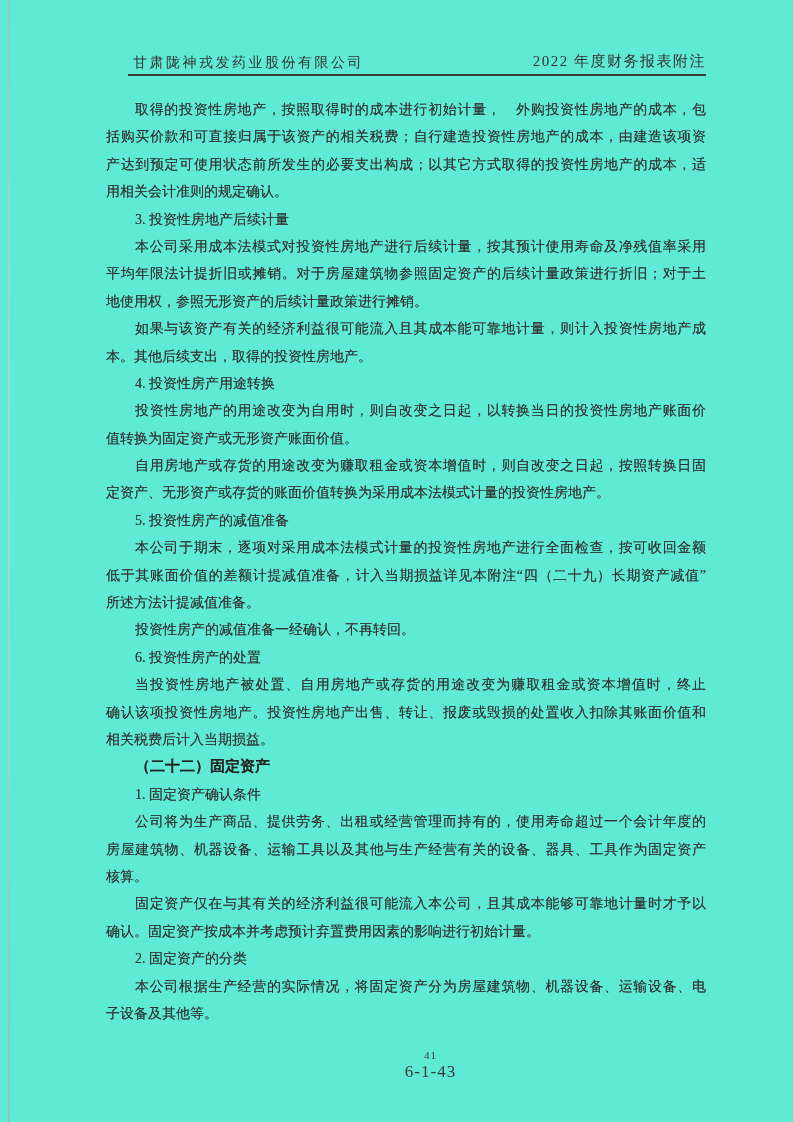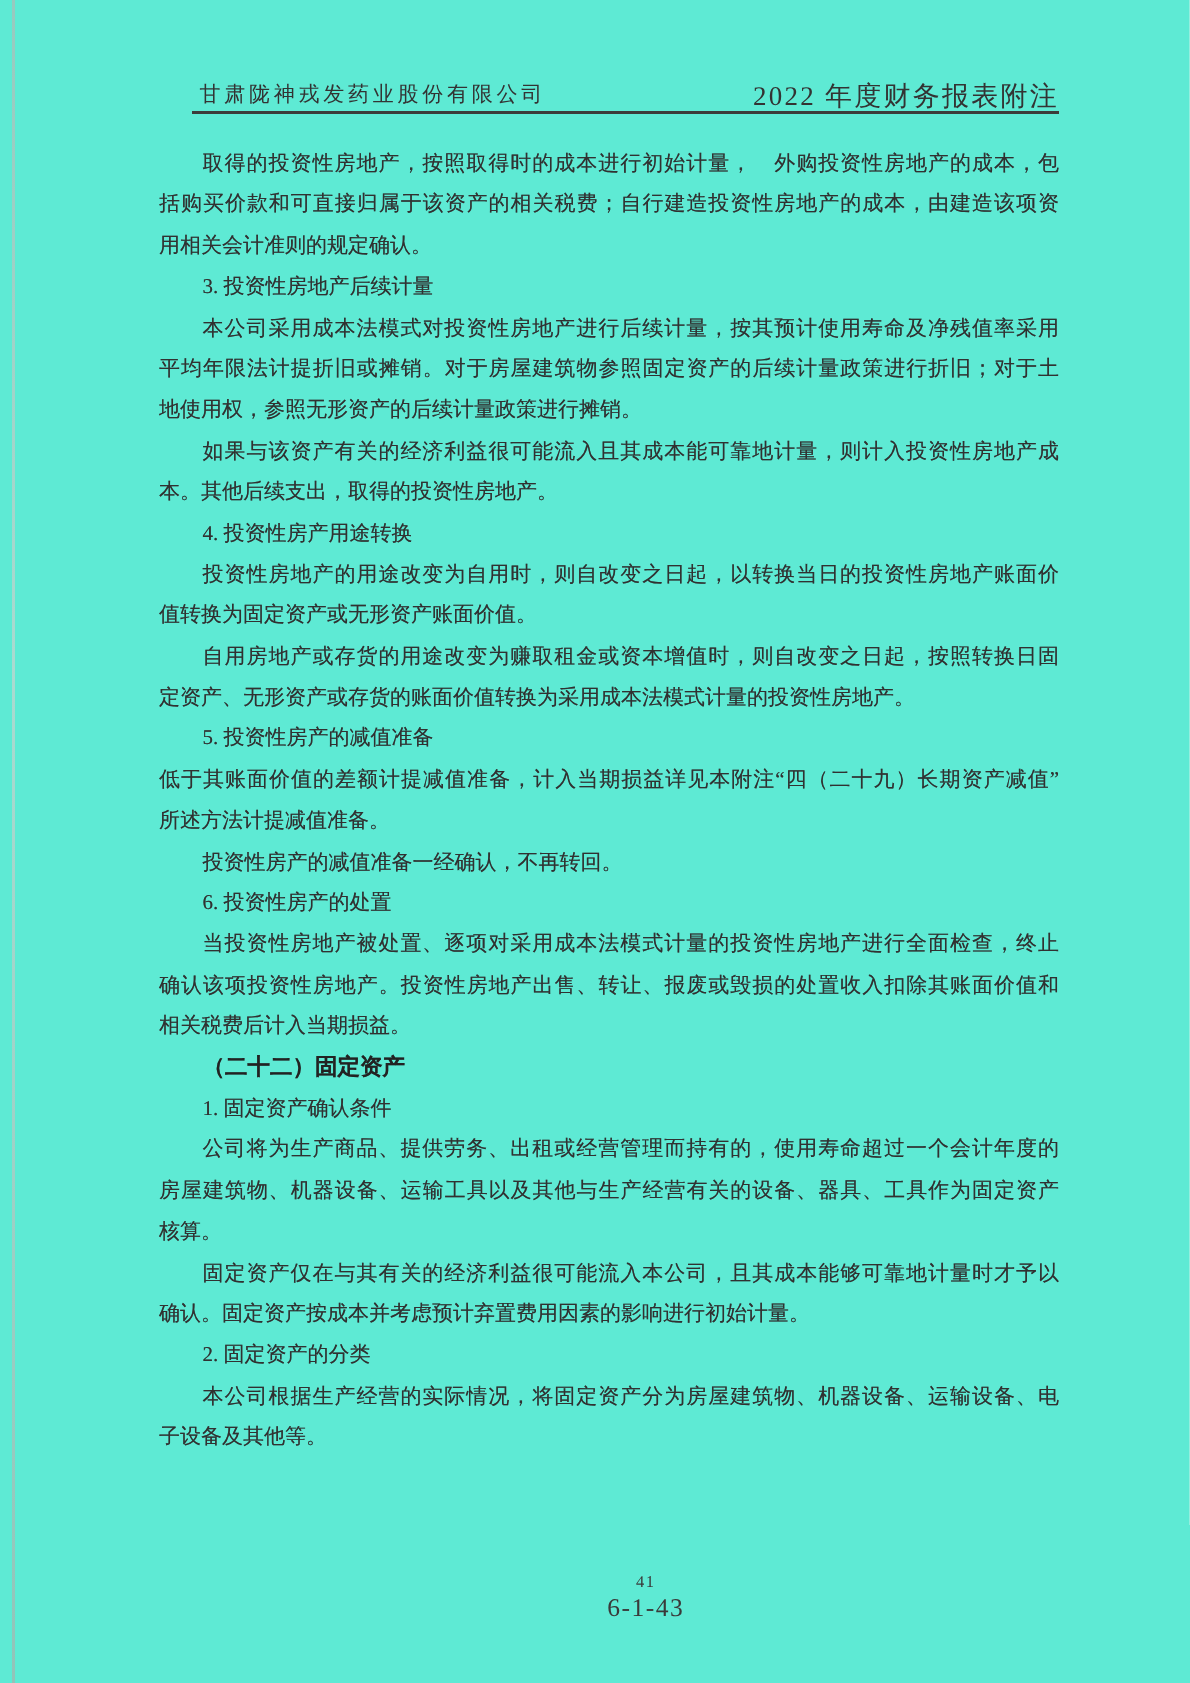--- a/index.html
+++ b/index.html
@@ -22,21 +22,21 @@
     opacity:.65;
   }
   
   .hdr-company{
     position:absolute;left:133px;top:54px;
     font-size:14px;letter-spacing:2.5px;color:#333;
     white-space:nowrap;
   }
   .hdr-title{
     position:absolute;right:87px;top:52px;
-    font-size:18px;letter-spacing:1.5px;color:#333;
+    font-size:15px;letter-spacing:1.5px;color:#333;
     white-space:nowrap;
   }
   .hdr-rule{
     position:absolute;left:128px;top:74px;width:578px;height:2px;
     background:#3c3c3a;
   }
   
   .doc-body{
     position:absolute;left:106px;top:96px;width:600px;
     font-size:14px;color:#313131;
@@ -71,38 +71,40 @@
 
   <div class="hdr-company">甘肃陇神戎发药业股份有限公司</div>
 
   <div class="hdr-title">2022 年度财务报表附注</div>
 
   <div class="hdr-rule"></div>
 
   <div class="doc-body">
       <div class="line ind just">取得的投资性房地产，按照取得时的成本进行初始计量，　外购投资性房地产的成本，包</div>
       <div class="line just">括购买价款和可直接归属于该资产的相关税费；自行建造投资性房地产的成本，由建造该项资</div>
+      <div class="line just">产达到预定可使用状态前所发生的必要支出构成；以其它方式取得的投资性房地产的成本，适</div>
       <div class="line">用相关会计准则的规定确认。</div>
       <div class="line ind">3. 投资性房地产后续计量</div>
       <div class="line ind just">本公司采用成本法模式对投资性房地产进行后续计量，按其预计使用寿命及净残值率采用</div>
       <div class="line just">平均年限法计提折旧或摊销。对于房屋建筑物参照固定资产的后续计量政策进行折旧；对于土</div>
       <div class="line">地使用权，参照无形资产的后续计量政策进行摊销。</div>
       <div class="line ind just">如果与该资产有关的经济利益很可能流入且其成本能可靠地计量，则计入投资性房地产成</div>
       <div class="line">本。其他后续支出，取得的投资性房地产。</div>
       <div class="line ind">4. 投资性房产用途转换</div>
       <div class="line ind just">投资性房地产的用途改变为自用时，则自改变之日起，以转换当日的投资性房地产账面价</div>
       <div class="line">值转换为固定资产或无形资产账面价值。</div>
       <div class="line ind just">自用房地产或存货的用途改变为赚取租金或资本增值时，则自改变之日起，按照转换日固</div>
       <div class="line">定资产、无形资产或存货的账面价值转换为采用成本法模式计量的投资性房地产。</div>
       <div class="line ind">5. 投资性房产的减值准备</div>
+      <div class="line ind just">本公司于期末，逐项对采用成本法模式计量的投资性房地产进行全面检查，按可收回金额</div>
       <div class="line just">低于其账面价值的差额计提减值准备，计入当期损益详见本附注“四（二十九）长期资产减值”</div>
       <div class="line">所述方法计提减值准备。</div>
       <div class="line ind">投资性房产的减值准备一经确认，不再转回。</div>
       <div class="line ind">6. 投资性房产的处置</div>
-      <div class="line ind just">当投资性房地产被处置、逐项对采用成本法模式计量的投资性房地产进行全面检查，终止</div>
+      <div class="line ind just">当投资性房地产被处置、自用房地产或存货的用途改变为赚取租金或资本增值时，终止</div>
       <div class="line just">确认该项投资性房地产。投资性房地产出售、转让、报废或毁损的处置收入扣除其账面价值和</div>
       <div class="line">相关税费后计入当期损益。</div>
       <div class="line ind bold">（二十二）固定资产</div>
       <div class="line ind">1. 固定资产确认条件</div>
       <div class="line ind just">公司将为生产商品、提供劳务、出租或经营管理而持有的，使用寿命超过一个会计年度的</div>
       <div class="line just">房屋建筑物、机器设备、运输工具以及其他与生产经营有关的设备、器具、工具作为固定资产</div>
       <div class="line">核算。</div>
       <div class="line ind just">固定资产仅在与其有关的经济利益很可能流入本公司，且其成本能够可靠地计量时才予以</div>
       <div class="line">确认。固定资产按成本并考虑预计弃置费用因素的影响进行初始计量。</div>
       <div class="line ind">2. 固定资产的分类</div>

